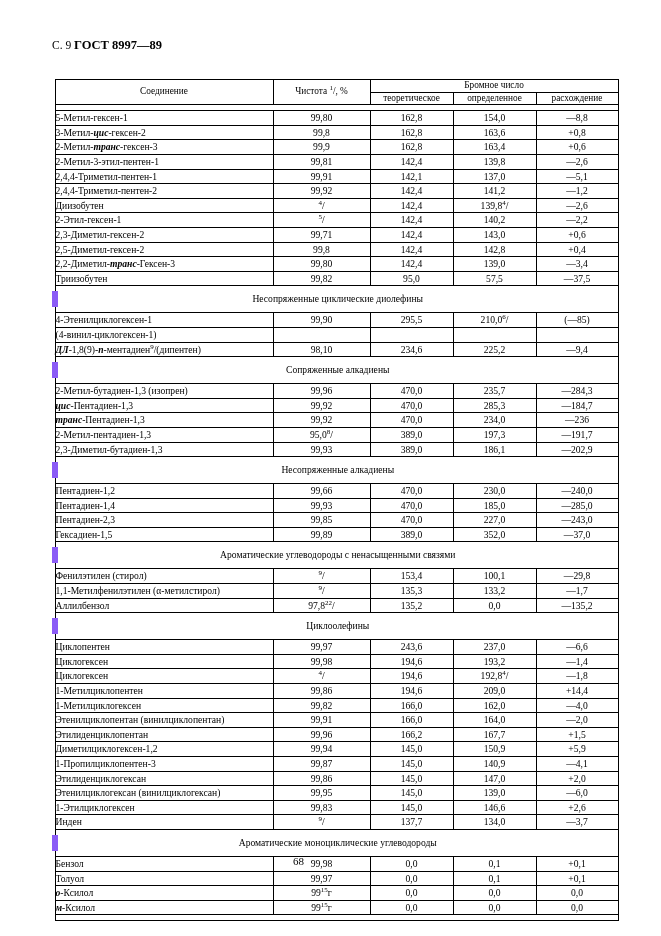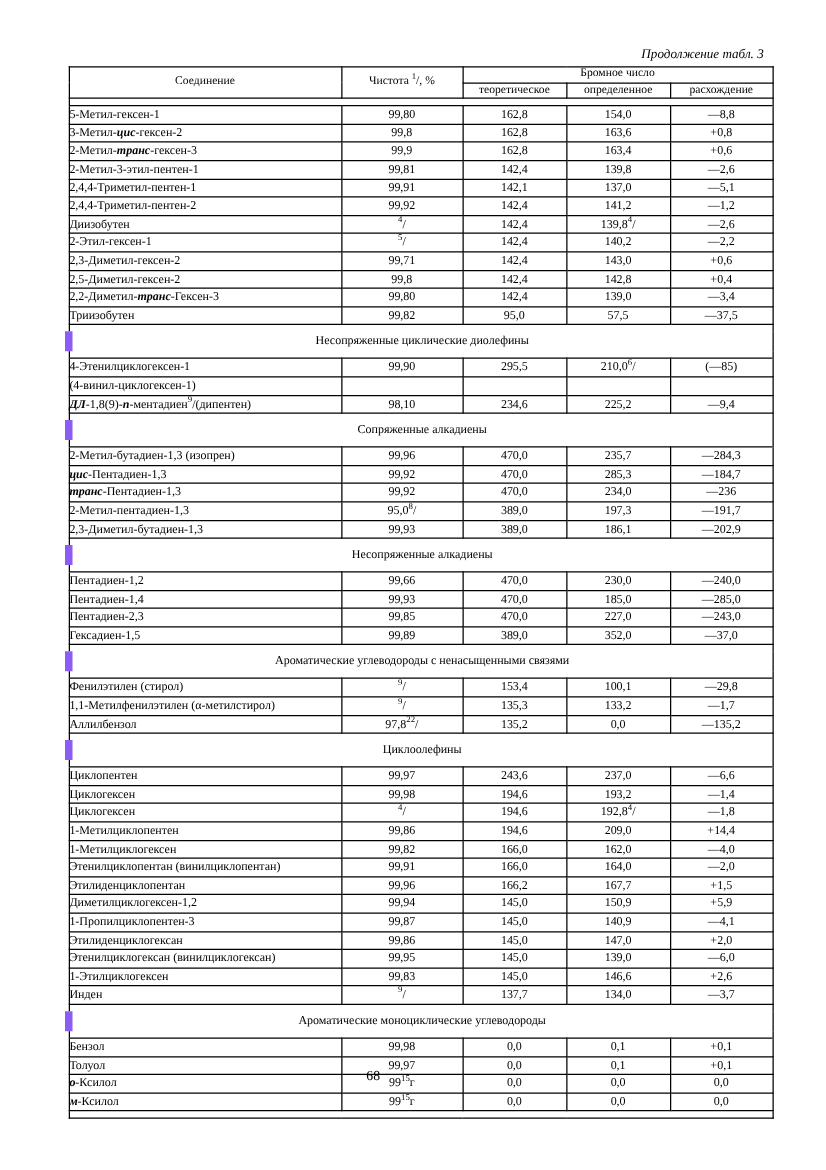--- a/index.html
+++ b/index.html
@@ -121,22 +121,25 @@
   }
   .bottom-border {
     border-bottom: 1px solid #000;
   }
 </style>
 </head>
 <body>
 
 <div class="page">
 
-
-  <div class="cont-label">Продолжение табл. 3</div>
+  <div class="header-line">
+    <span class="pg">С. 9</span>
+    <span class="std">ГОСТ 8997—89</span>
+  </div>
+
 
   <table class="main">
     <colgroup>
       <col class="col-name">
       <col class="col-purity">
       <col class="col-theor">
       <col class="col-det">
       <col class="col-diff">
     </colgroup>
     <thead>

